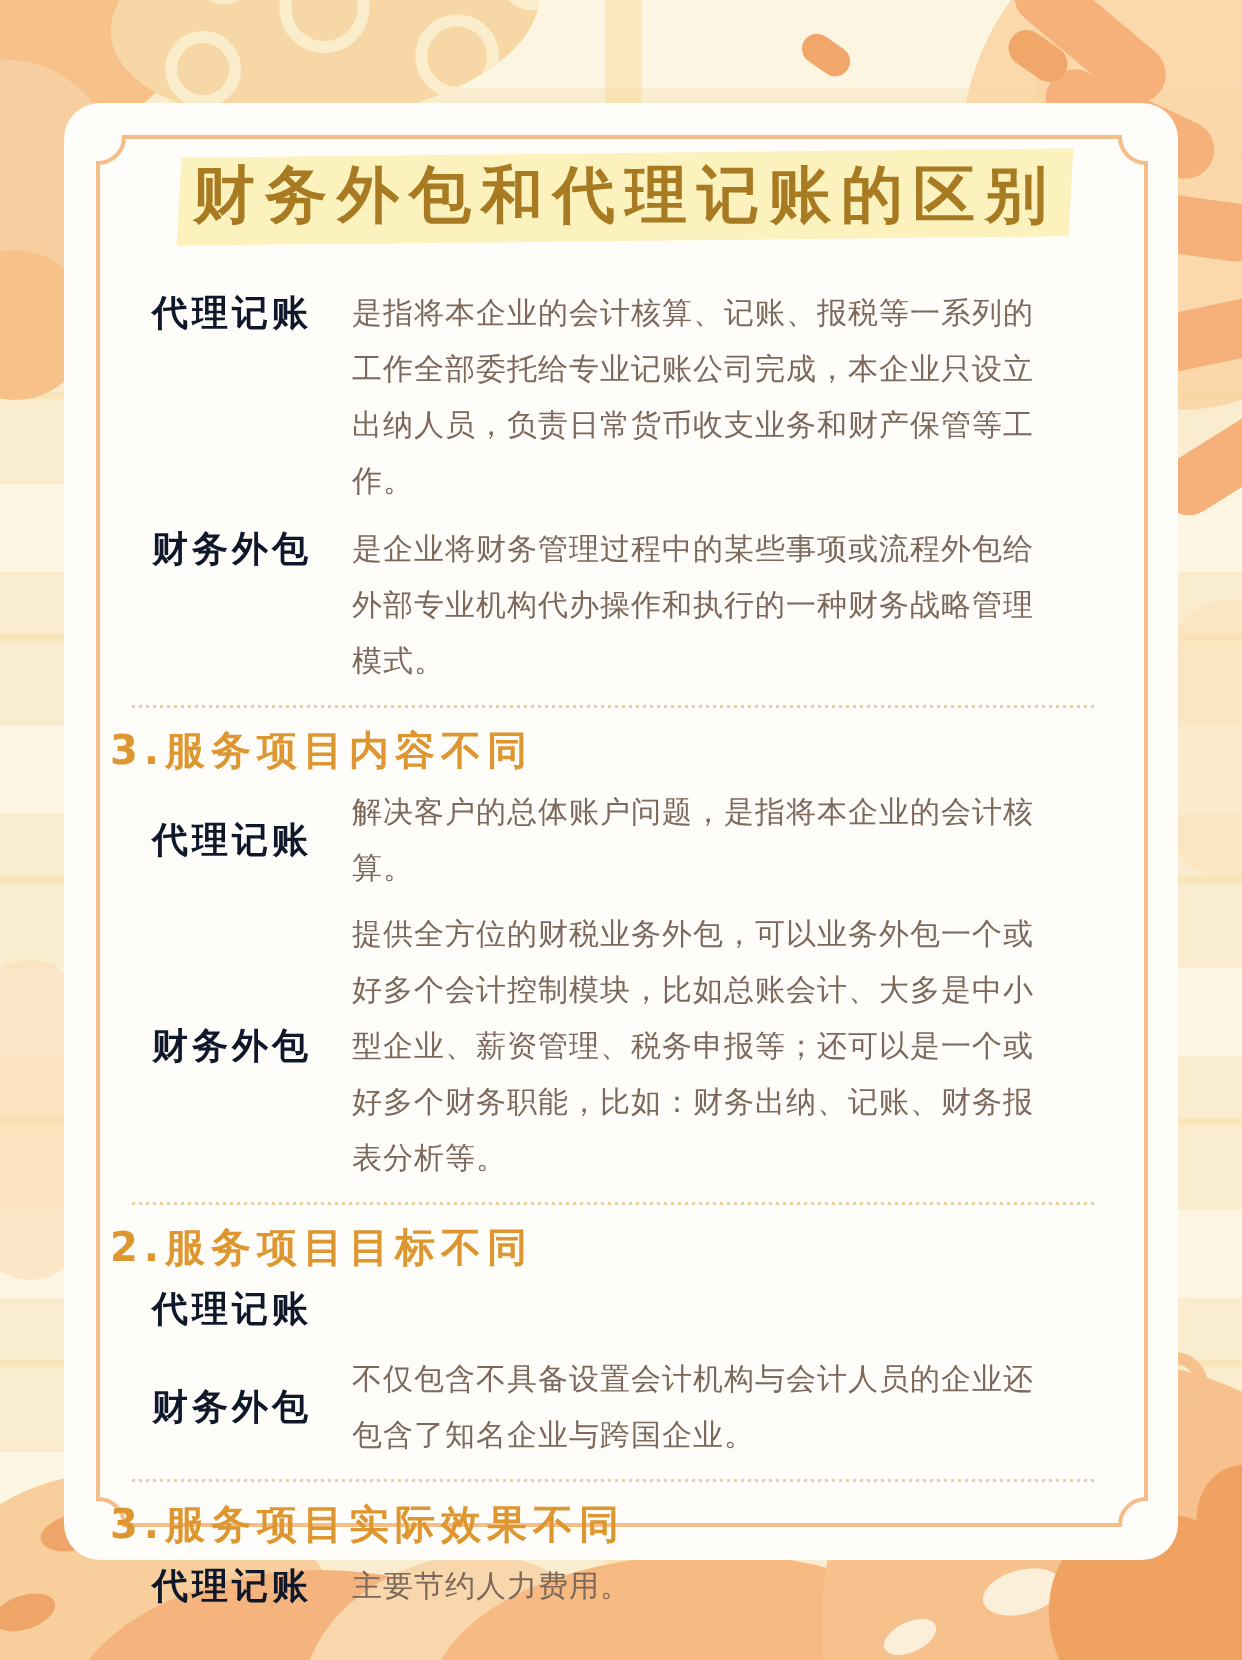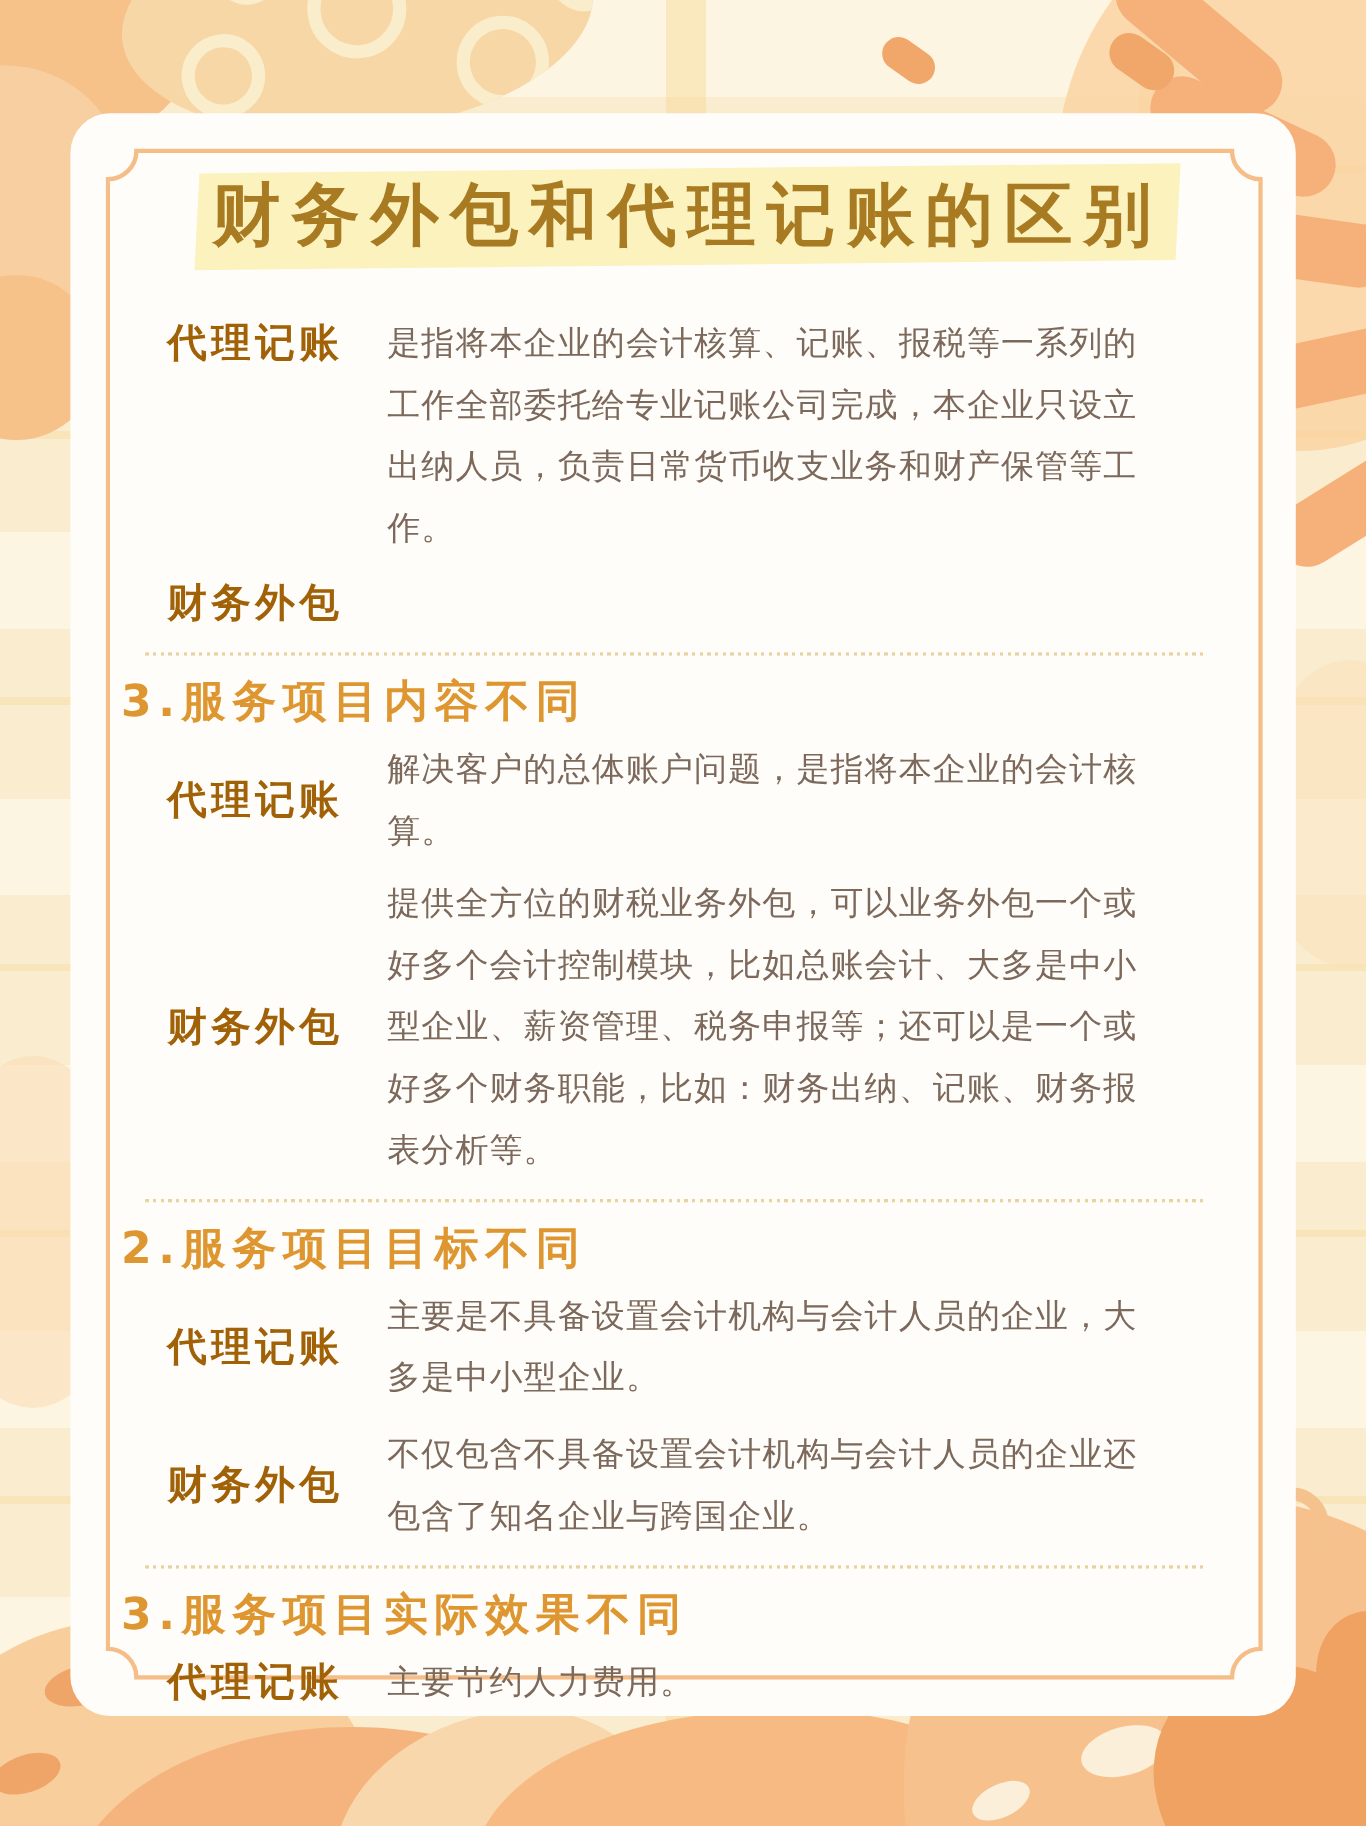--- a/index.html
+++ b/index.html
@@ -102,21 +102,21 @@
 
   .title-wrap { position:relative; width:fit-content; margin:6px auto 44px; }
   .title-hl { position:absolute; left:-14px; right:-14px; top:4px; bottom:0;
     background:#FBF2BE; transform:skew(-3deg,-0.6deg); }
   h1.title { position:relative; margin:0; font-size:62px; font-weight:800;
     color:#A87B22; letter-spacing:10px; line-height:92px; white-space:nowrap; }
 
   .row { display:flex; gap:18px; }
   .row.top { align-items:flex-start; }
   .row.mid { align-items:center; }
-  .label { flex:0 0 182px; font-size:36px; font-weight:700; color:#a16207;
+  .label { flex:0 0 182px; font-size:36px; font-weight:700; color:#0f172a;
     letter-spacing:4px; line-height:56px; }
   .text { font-size:30px; color:#7C695B; line-height:56px; letter-spacing:1px;
     max-width:705px; }
 
   .divider { height:3px; margin:16px 0 16px -20px;
     background-image:repeating-linear-gradient(90deg,#E6CB92 0 3px,transparent 3px 7px);
     opacity:.85; }
 
   .sec-h { font-size:40px; font-weight:700; color:#DE9730; letter-spacing:6px;
     margin:10px 0 8px -42px; line-height:52px; }
@@ -186,40 +186,40 @@
         <span class="title-hl"></span>
         <h1 class="title">财务外包和代理记账的区别</h1>
       </div>
 
       <div class="row top mb12">
         <div class="label">代理记账</div>
         <div class="text">是指将本企业的会计核算、记账、报税等一系列的工作全部委托给专业记账公司完成，本企业只设立出纳人员，负责日常货币收支业务和财产保管等工作。</div>
       </div>
       <div class="row top">
         <div class="label">财务外包</div>
+        <div class="text">是企业将财务管理过程中的某些事项或流程外包给外部专业机构代办操作和执行的一种财务战略管理模式。</div>
       </div>
 
       <div class="divider"></div>
 
       <div class="sec-h">3.服务项目内容不同</div>
       <div class="row mid mb10">
         <div class="label">代理记账</div>
         <div class="text">解决客户的总体账户问题，是指将本企业的会计核算。</div>
       </div>
       <div class="row mid">
         <div class="label">财务外包</div>
         <div class="text">提供全方位的财税业务外包，可以业务外包一个或好多个会计控制模块，比如总账会计、大多是中小型企业、薪资管理、税务申报等；还可以是一个或好多个财务职能，比如：财务出纳、记账、财务报表分析等。</div>
       </div>
 
       <div class="divider"></div>
 
       <div class="sec-h">2.服务项目目标不同</div>
       <div class="row mid mb14">
         <div class="label">代理记账</div>
-        <div class="text">主要是不具备设置会计机构与会计人员的企业，大多是中小型企业。</div>
       </div>
       <div class="row mid">
         <div class="label">财务外包</div>
         <div class="text">不仅包含不具备设置会计机构与会计人员的企业还包含了知名企业与跨国企业。</div>
       </div>
 
       <div class="divider"></div>
 
       <div class="sec-h">3.服务项目实际效果不同</div>
       <div class="row mid mb26">

